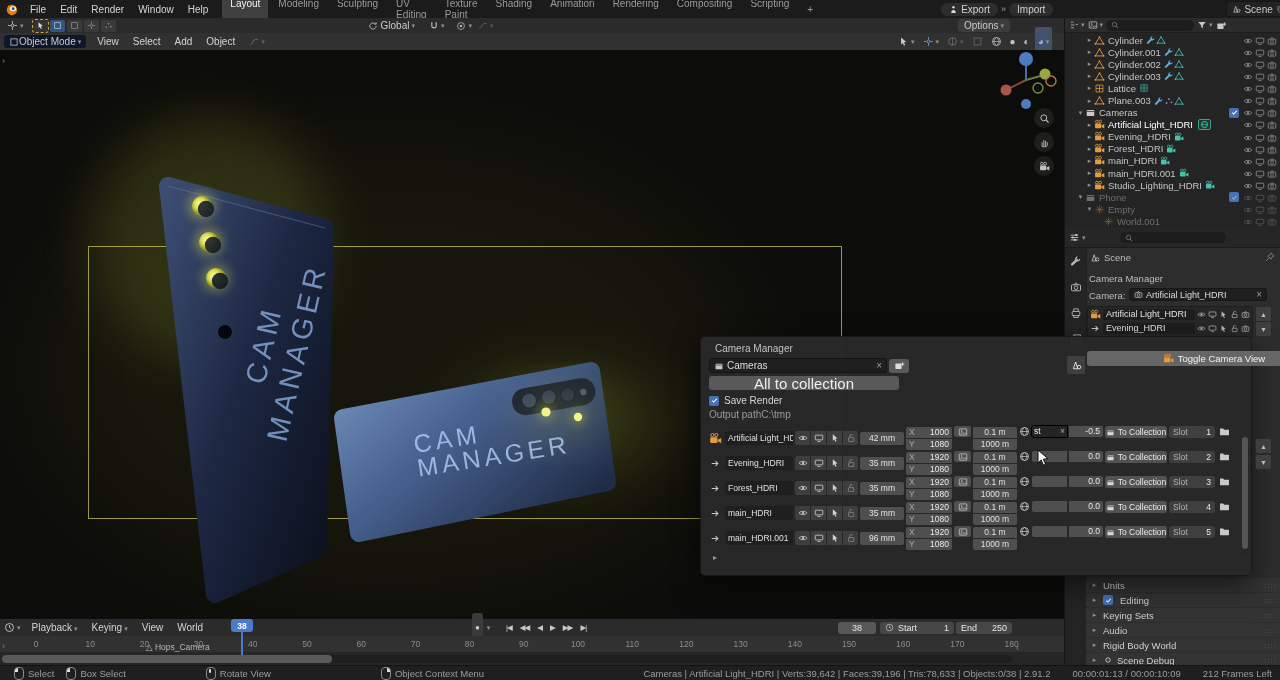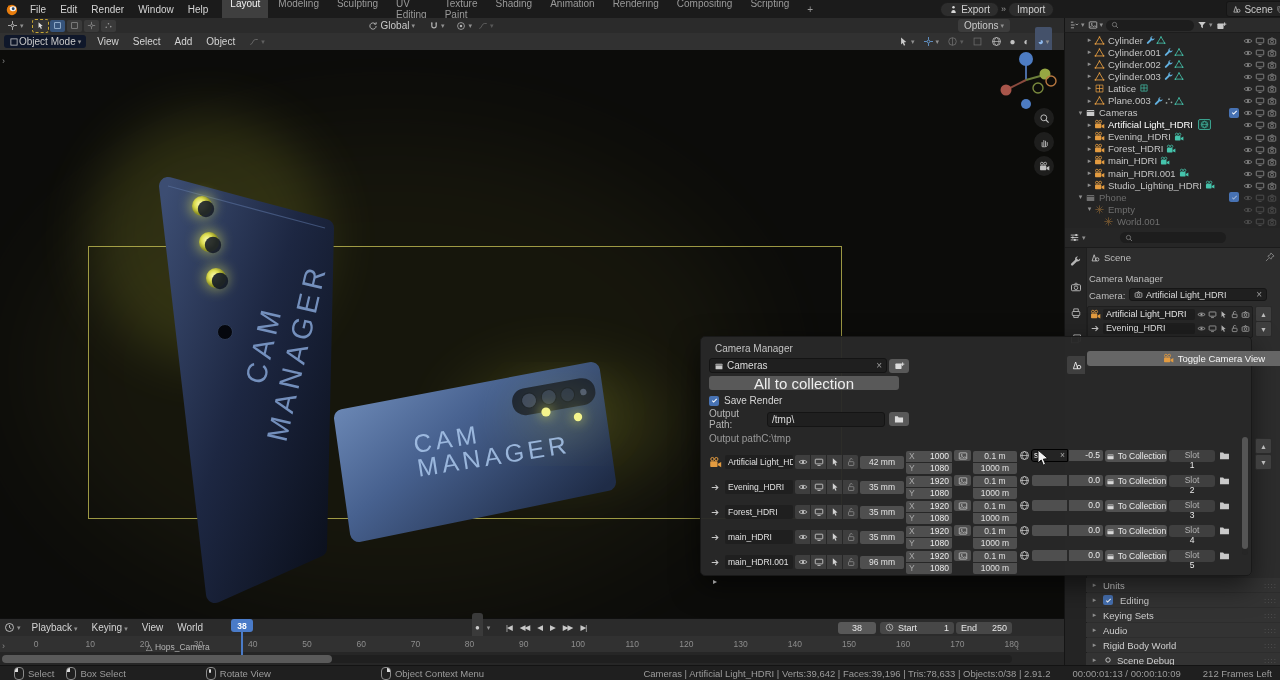--- a/index.html
+++ b/index.html
@@ -80,21 +80,21 @@
   .m-clip .cell{width:44px;height:11px;background:#4f4f4f;text-align:center;line-height:11px;color:#e0e0e0;}
   .m-clip .cell:first-child{border-radius:2px 2px 0 0;} .m-clip .cell:last-child{border-radius:0 0 2px 2px;}
   .top1{align-self:flex-start;}
   .m-img{width:17px;height:11px;background:#4f4f4f;border-radius:2px;display:flex;align-items:center;justify-content:center;}
   .m-world{width:48px;height:11px;display:flex;align-items:center;gap:2px;}
   .m-world .wtxt{flex:1;height:11px;background:#4f4f4f;border-radius:2px 0 0 2px;padding:0 2px;line-height:11px;color:#eee;display:flex;align-items:center;}
   .m-world.edit .wtxt{background:#242424;outline:1px solid #000;}
   .m-world .clr{font-style:normal;margin-left:auto;color:#aaa;}
   .m-val{width:34px;height:11px;background:#4f4f4f;border-radius:0 2px 2px 0;line-height:11px;text-align:right;padding-right:3px;box-sizing:border-box;color:#ececec;}
   .m-coll{width:62px;height:12px;background:#525252;border-radius:3px;display:flex;align-items:center;justify-content:center;gap:3px;color:#ececec;}
-  .m-slot{width:46px;height:12px;background:#3f3f3f;border-radius:3px;display:flex;align-items:center;justify-content:space-between;padding:0 4px;box-sizing:border-box;flex-direction:column;}
+  .m-slot{width:46px;height:12px;background:#3f3f3f;border-radius:3px;display:flex;align-items:center;justify-content:space-between;padding:0 4px;box-sizing:border-box;}
   .m-slot i{font-style:normal;color:#b5b5b5;} .m-slot b{font-weight:normal;color:#ececec;}
   .m-folder{width:14px;text-align:center;}
   #cm-scroll{position:absolute;right:3px;top:100px;width:6px;height:118px;background:#262626;border-radius:3px;}
   #cm-scroll div{width:6px;height:112px;background:#555;border-radius:3px;}
   
   #timeline{left:0;top:618px;width:1064px;height:47px;background:#262626;border-top:1px solid #0f0f0f;}
   #tl-header{position:absolute;left:0;top:0;width:1064px;height:17px;background:#2b2b2b;border-bottom:1px solid #1c1c1c;display:flex;align-items:center;}
   #tl-ruler{position:absolute;left:0;top:17px;width:1064px;height:16px;background:#313131;}
   .tick{position:absolute;top:3px;transform:translateX(-50%);color:#8d8d8d;font-size:8.5px;}
   #playhead-badge{position:absolute;top:0px;width:22px;height:13px;background:#4a7bc8;border-radius:3px;color:#fff;font-size:8.5px;font-weight:bold;display:flex;align-items:center;justify-content:center;z-index:3;}
@@ -1112,31 +1112,20 @@
     </div>
     <div class="cmbtn" style="width:190px;margin:3px 0 5px 2px;font-size:15px">All to collection</div>
     <div class="cmrowline" style="gap:5px">
       <span class="cb">
           <svg class="ic" style="width:7px;height:7px;color:#fff">
             <use href="#i-check"></use>
           </svg>
         </span>
       <span style="color:#d5d5d5">Save Render</span>
     </div>
-    <div class="cmrowline" style="gap:4px">
-      <span style="color:#b5b5b5;width:54px">Output Path:</span>
-      <span class="cmfield" style="width:108px">
-          <span>/tmp\</span>
-        </span>
-      <span class="cmbtn" style="width:20px">
-          <svg class="ic" style="width:10px;height:10px;color:#ddd">
-            <use href="#i-folder"></use>
-          </svg>
-        </span>
-    </div>
     <div style="color:#9a9a9a;margin:3px 0 0 2px">Output pathC:\tmp</div>
     <div id="cm-rows">
         <div class="mrow">
     <span class="m-ic"><svg class="ic" style="width:13px;height:13px;color:#e39b40">
               <use href="#i-movcam"></use>
             </svg></span>
     <span class="m-name">Artificial Light_HDRI</span>
     <span class="m-btns">
             <span class="mib">
               <svg class="ic" style="width:10px;height:10px;color:#d2d2d2">

